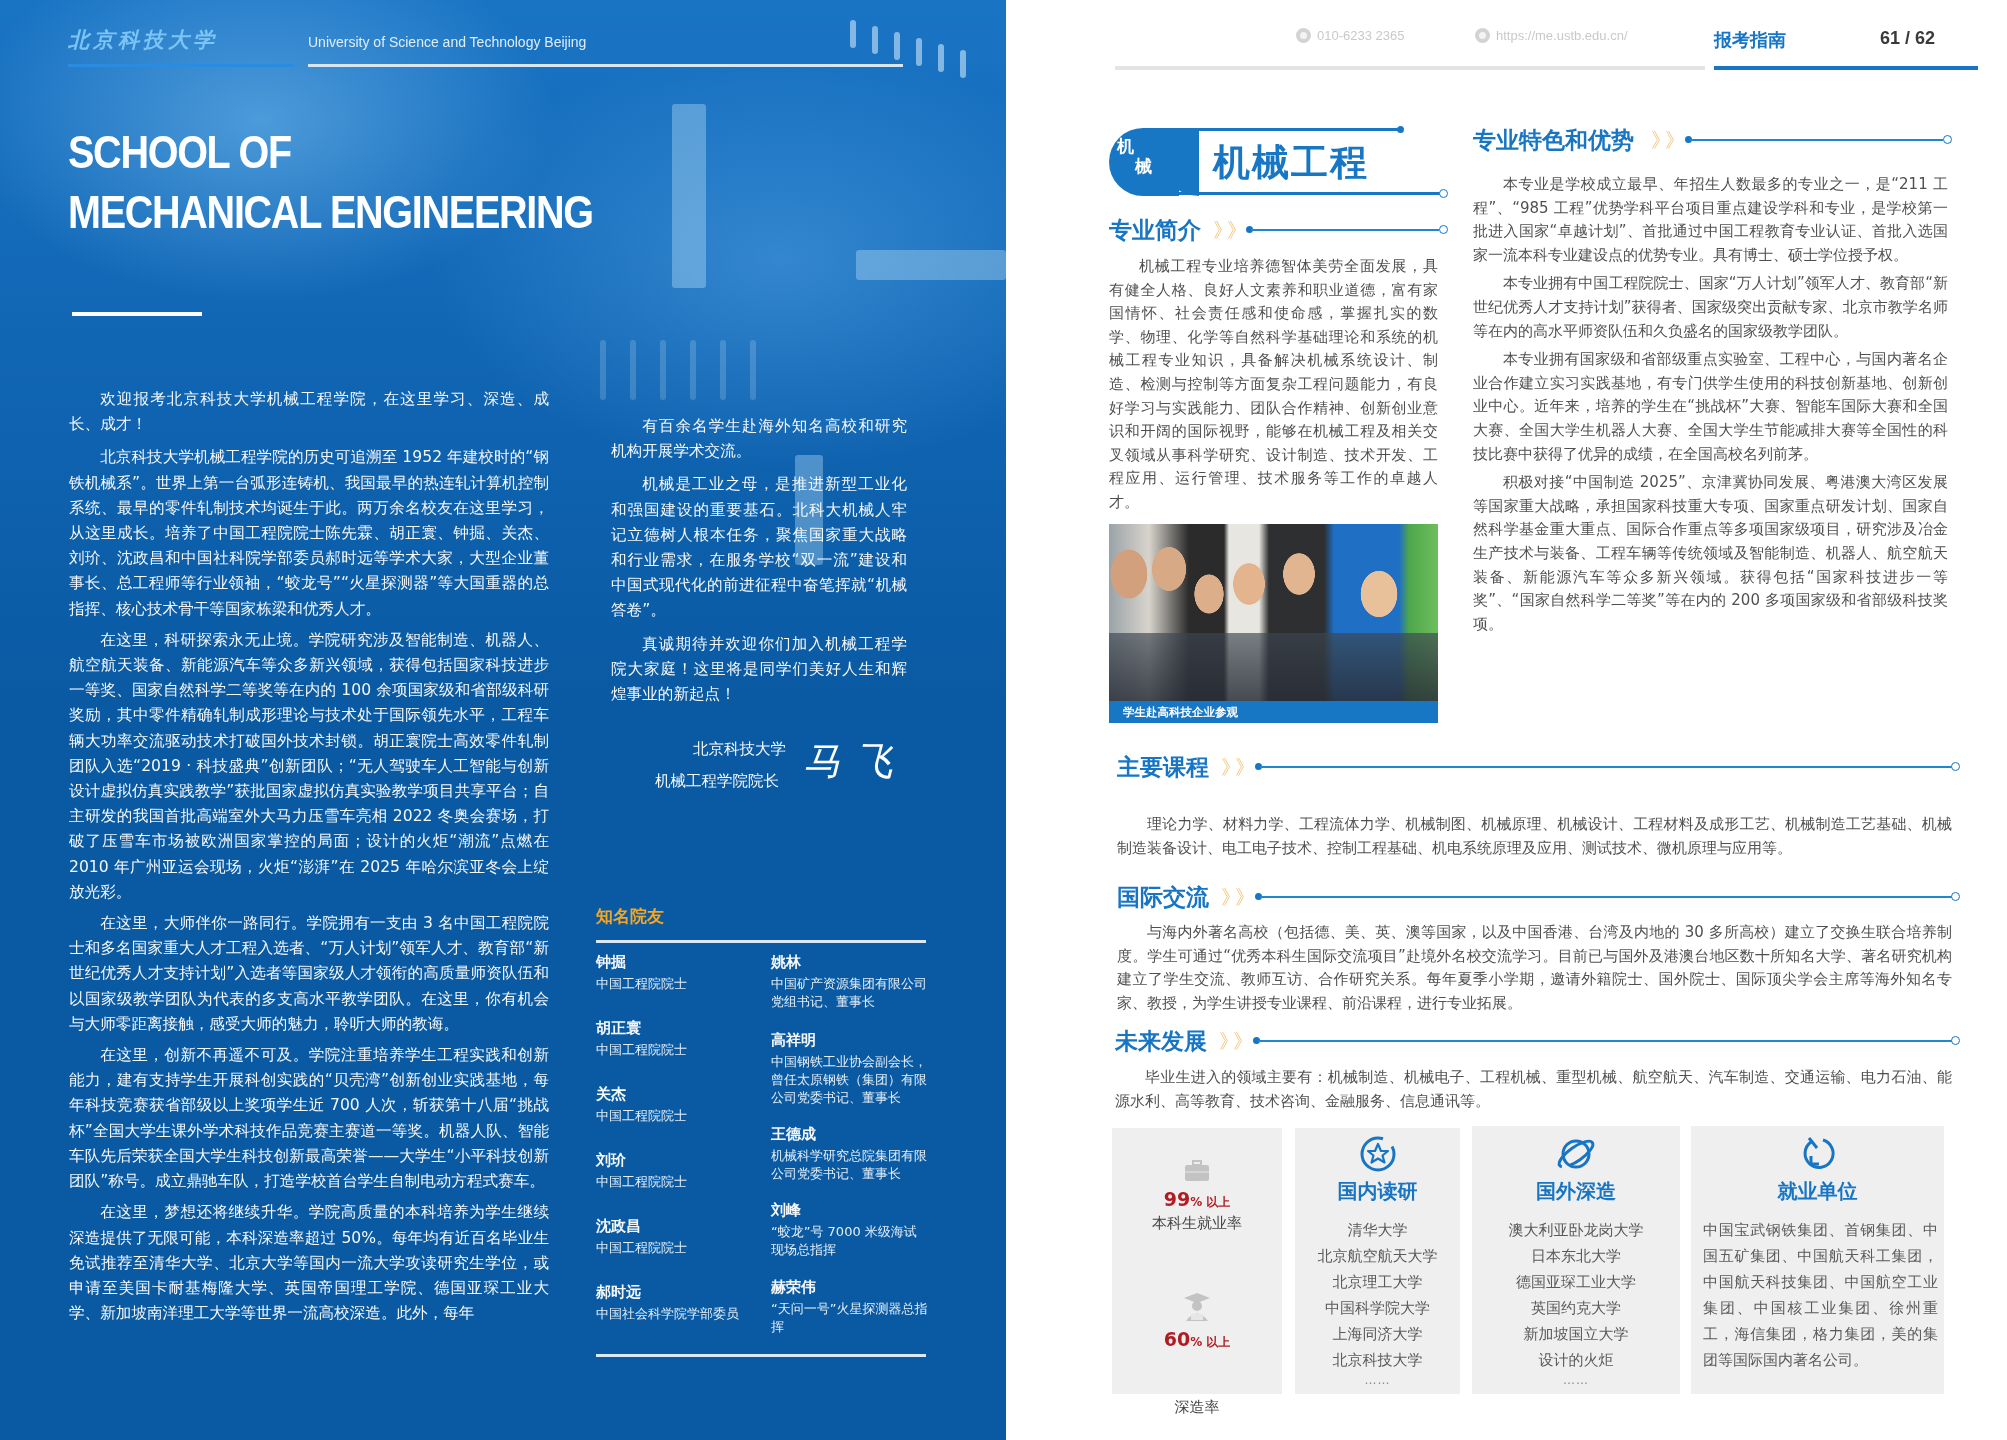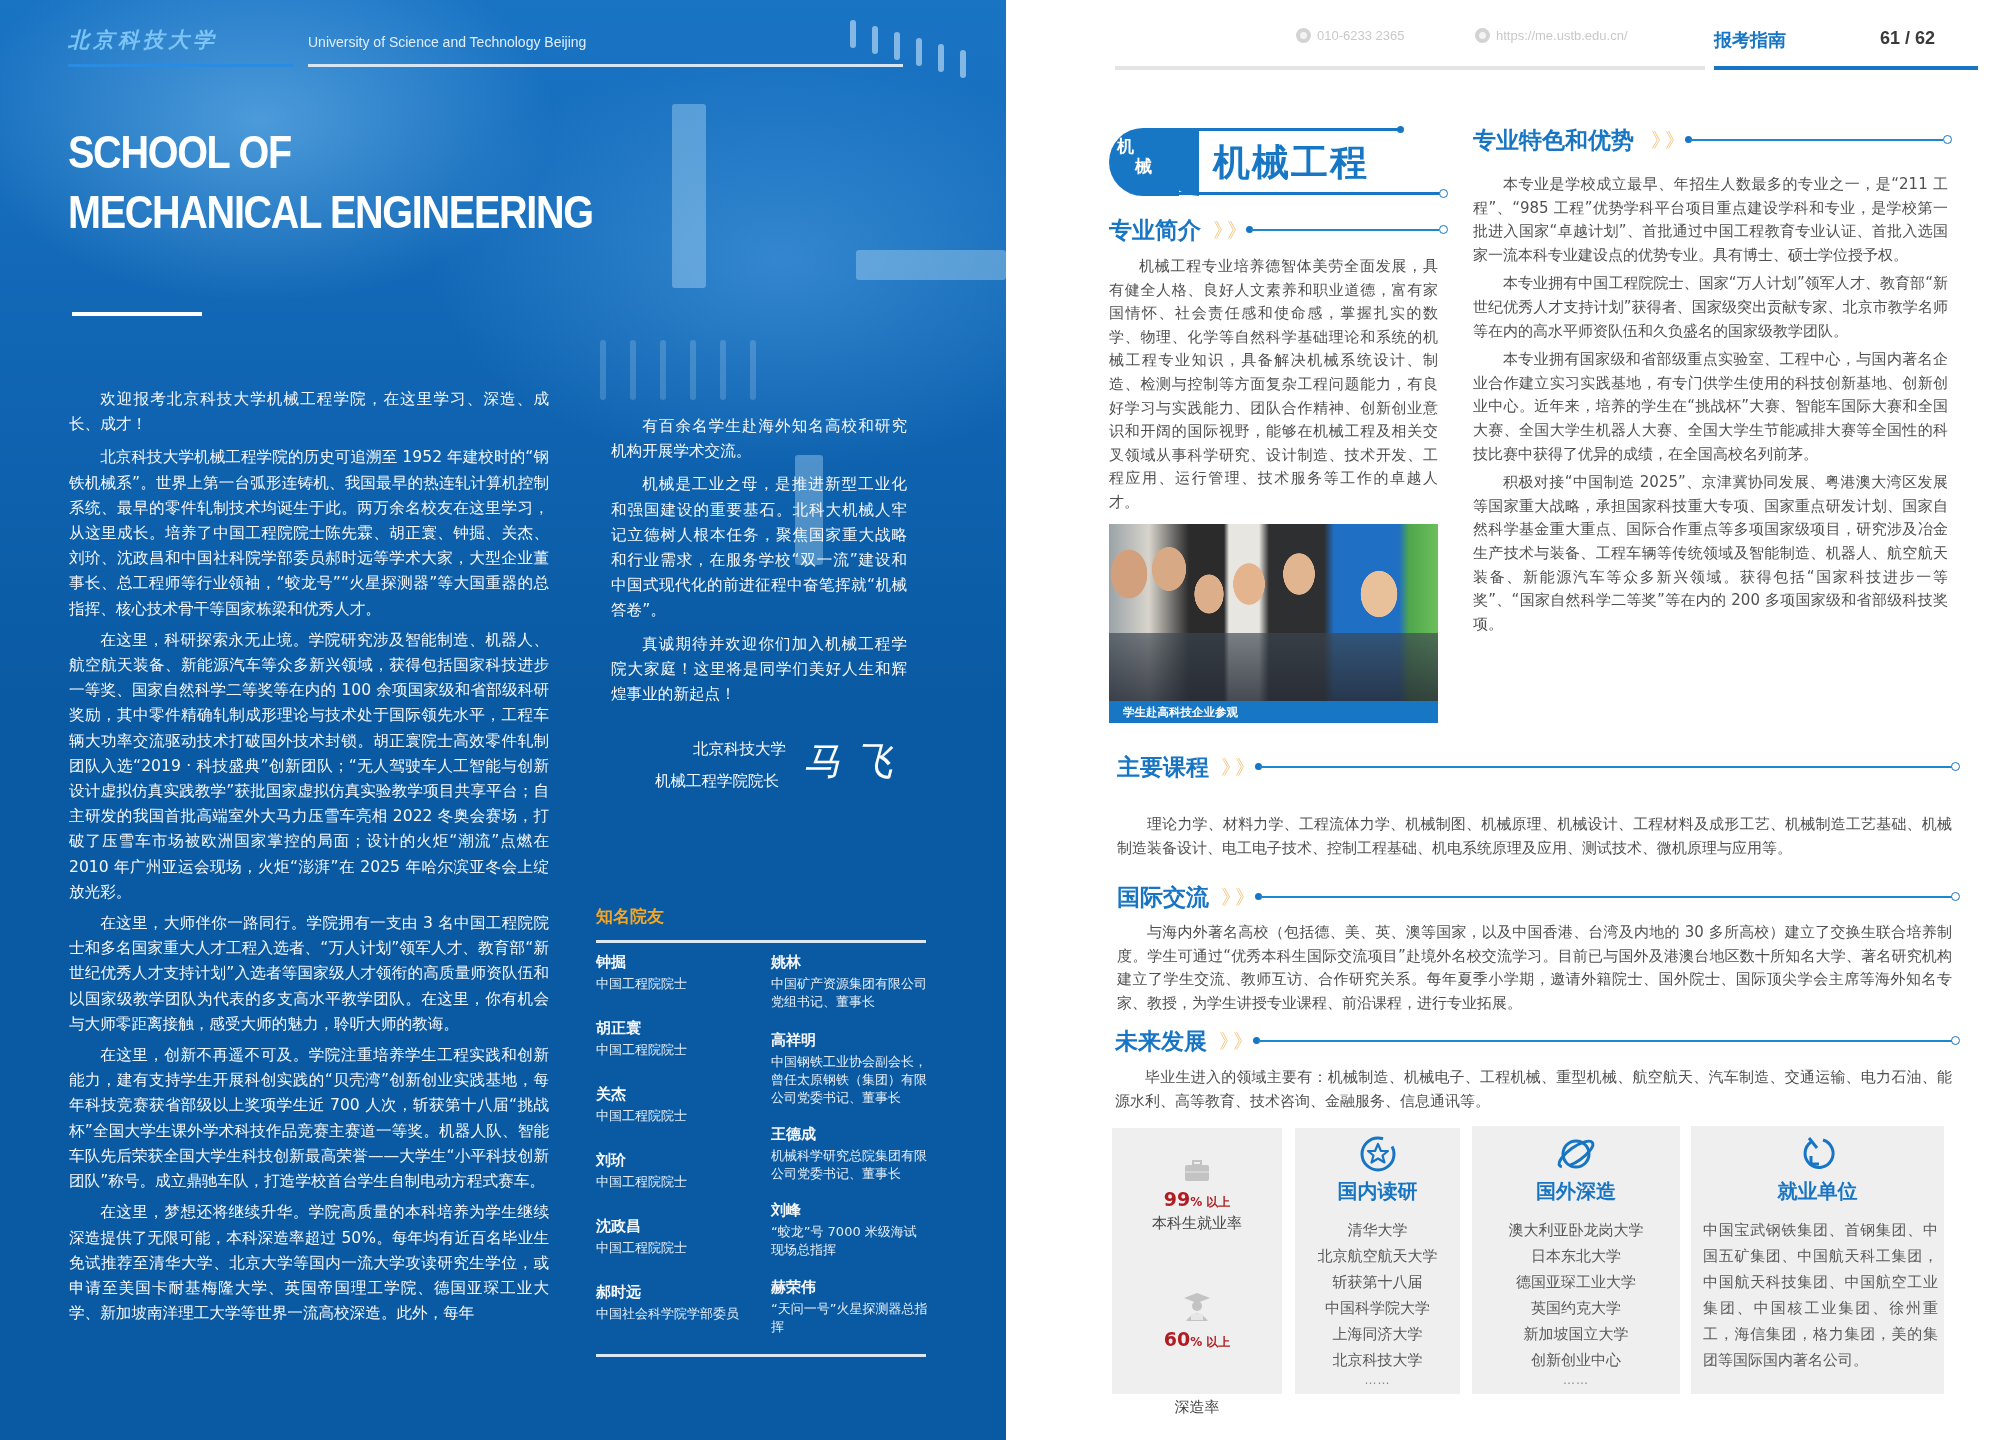--- a/index.html
+++ b/index.html
@@ -377,21 +377,21 @@
     <div class="stat-icon" style="top:6px;">
       <svg width="40" height="40" viewBox="0 0 40 40">
           <circle cx="20" cy="20" r="16" fill="none" stroke="#1775c4" stroke-width="3" stroke-dasharray="80 12"></circle>
           <polygon points="20,10 23,17 30,17 24.5,21.5 26.5,28.5 20,24.5 13.5,28.5 15.5,21.5 10,17 17,17" fill="none" stroke="#1775c4" stroke-width="2.2" stroke-linejoin="round"></polygon>
         </svg>
     </div>
     <div class="list-title" style="top:50px;">国内读研</div>
     <div class="list-items">
       <div>清华大学</div>
       <div>北京航空航天大学</div>
-      <div>斩获第十八届</div>
+      <div>北京理工大学</div>
       <div>中国科学院大学</div>
       <div>上海同济大学</div>
       <div>北京科技大学</div>
     </div>
     <div class="list-more" style="top:245px;">……</div>
   </div>
 
   <div class="list-box" style="left:466px;top:1126px;width:208px;height:268px;">
     <div class="stat-icon" style="top:8px;">
       <svg width="42" height="40" viewBox="0 0 42 40">
@@ -399,21 +399,21 @@
           <ellipse cx="21" cy="20" rx="20" ry="7" fill="none" stroke="#1775c4" stroke-width="3" transform="rotate(-35 21 20)" stroke-dasharray="34 8 60 6"></ellipse>
         </svg>
     </div>
     <div class="list-title" style="top:52px;">国外深造</div>
     <div class="list-items" style="top:91px;">
       <div>澳大利亚卧龙岗大学</div>
       <div>日本东北大学</div>
       <div>德国亚琛工业大学</div>
       <div>英国约克大学</div>
       <div>新加坡国立大学</div>
-      <div>创新创业中心</div>
+      <div>设计的火炬</div>
     </div>
     <div class="list-more" style="top:247px;">……</div>
   </div>
 
   <div class="list-box" style="left:685px;top:1126px;width:253px;height:268px;">
     <div class="stat-icon" style="top:8px;">
       <svg width="38" height="38" viewBox="0 0 38 38">
           <path d="M12 8 A14 14 0 1 0 24 6" fill="none" stroke="#1775c4" stroke-width="3"></path>
           <line x1="10" y1="4" x2="18" y2="14" stroke="#1775c4" stroke-width="3"></line>
           <path d="M12 22 L12 30 L20 30" fill="none" stroke="#1775c4" stroke-width="3"></path>

